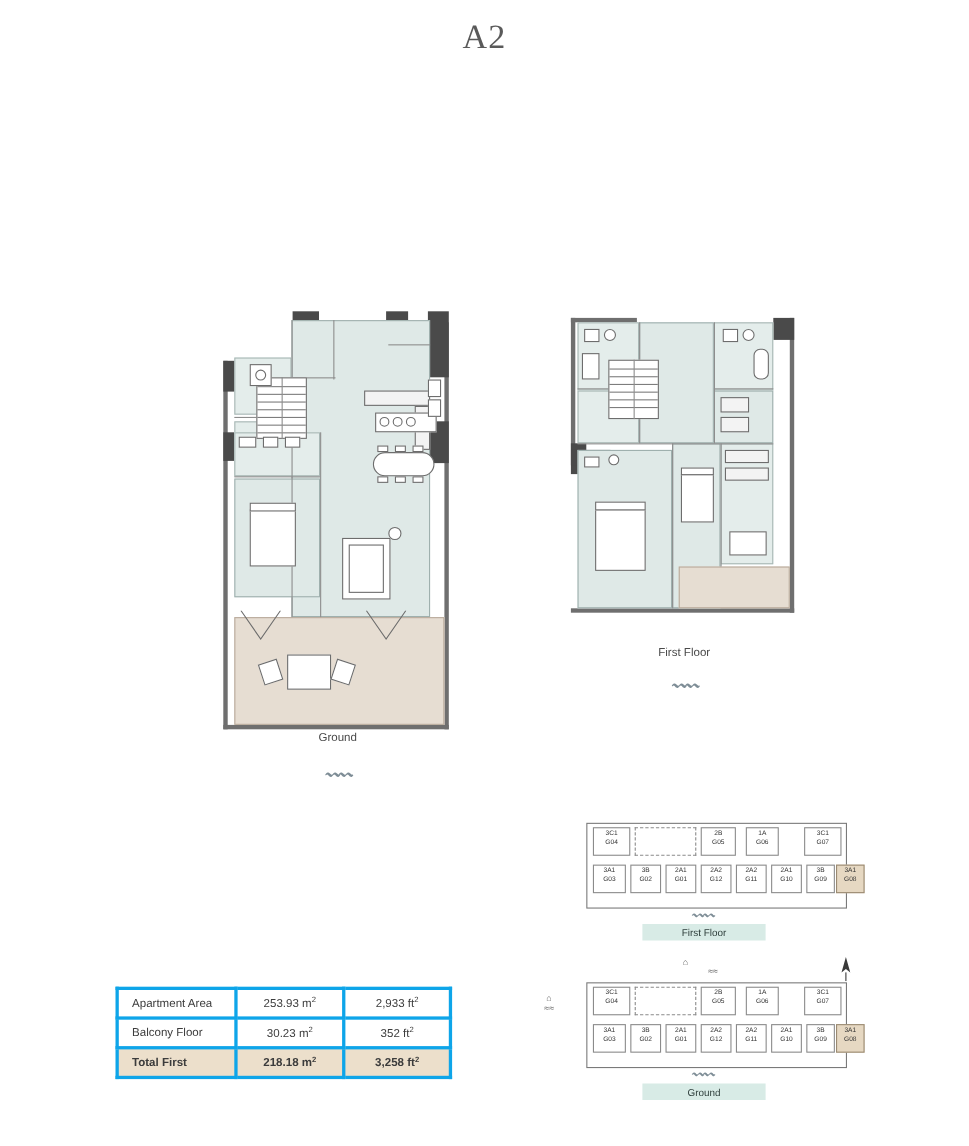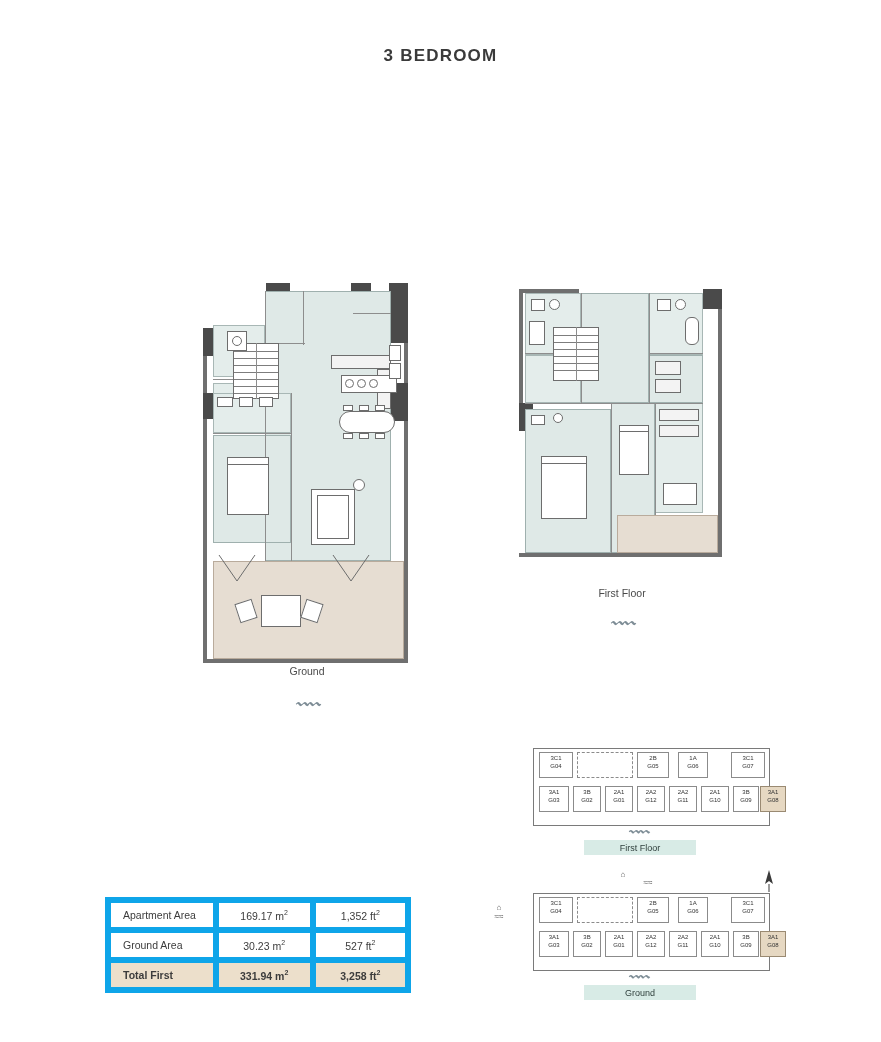--- a/index.html
+++ b/index.html
@@ -33,21 +33,21 @@
   .pl-fix-f{position:absolute;border:1px solid #6d6d6d;box-sizing:border-box;background:#f3f3f3;}
   .pl-circle{position:absolute;border:1px solid #6d6d6d;border-radius:50%;background:#fff;box-sizing:border-box;}
   .pl-stair{position:absolute;border:1px solid #6d6d6d;box-sizing:border-box;background:#fff;}
   .pl-stair i{position:absolute;left:0;right:0;height:1px;background:#7d7d7d;}
 
   .caption{position:absolute;text-align:center;font-size:10.5px;color:#4a4a4a;}
   .wave{position:absolute;font-size:13px;color:#7e8d96;letter-spacing:-1px;}
 
   
   .area-table{position:absolute;left:105px;top:897px;width:306px;border-collapse:collapse;font-size:10.5px;}
-  .area-table td{border:6px solid #0ea5e9;padding:5px 6px;height:14px;color:#3c3c3c;}
+  .area-table td{border:3px solid #0ea5e9;padding:5px 6px;height:14px;color:#3c3c3c;}
   .area-table td.lbl{width:98px;padding-left:12px;}
   .area-table td.v1{width:98px;text-align:center;}
   .area-table td.v2{width:98px;text-align:center;}
   .area-table tr.total td{background:#ecdfcb;font-weight:bold;}
   sup{font-size:7px;}
 
   
   .keyplan{position:absolute;}
   #key-first{left:519px;top:748px;width:266px;height:120px;}
   #key-ground{left:519px;top:893px;width:266px;height:120px;}
@@ -59,21 +59,21 @@
   .kp-band{position:absolute;left:65px;top:92px;width:112px;height:15px;background:#d8ebe6;
            display:flex;align-items:center;justify-content:center;font-size:9px;color:#2f3f3c;}
   .kp-wave{position:absolute;font-size:11px;color:#7e8d96;letter-spacing:-1px;}
   .kp-ico{position:absolute;font-size:8px;color:#5d5d5d;text-align:center;line-height:9px;}
   .kp-north{position:absolute;left:246px;top:872px;width:14px;height:22px;}
 </style>
 </head>
 <body>
 
 <div class="hdr">
-  <div class="bed-count">3 BEDROOM</div>
+  <div class="plan-code">A2</div>
 </div>
 
 <div class="stage">
 
   <div class="plan" id="ground-plan">
 
     <div class="pl-wall" style="left:0px;top:45px;width:4px;height:335px;"></div>
     <div class="pl-wall" style="left:201px;top:10px;width:4px;height:370px;"></div>
     <div class="pl-wall" style="left:0px;top:376px;width:205px;height:4px;"></div>
 
@@ -222,31 +222,31 @@
     <div class="pl-fix" style="left:144px;top:200px;width:34px;height:22px;"></div>
   </div>
   <div class="caption" style="left:548px;top:587px;width:148px;">First Floor</div>
   <div class="wave" style="left:611px;top:612px;">〰〰</div>
 </div>
 
 <table class="area-table">
   <tbody>
     <tr>
       <td class="lbl">Apartment Area</td>
-      <td class="v1"><span>169.17 m</span><sup>2</sup></td>
-      <td class="v2"><span>1,352 ft</span><sup>2</sup></td>
+      <td class="v1"><span>253.93 m</span><sup>2</sup></td>
+      <td class="v2"><span>2,933 ft</span><sup>2</sup></td>
     </tr>
     <tr>
-      <td class="lbl">Ground Area</td>
+      <td class="lbl">Balcony Floor</td>
       <td class="v1"><span>30.23 m</span><sup>2</sup></td>
-      <td class="v2"><span>527 ft</span><sup>2</sup></td>
+      <td class="v2"><span>352 ft</span><sup>2</sup></td>
     </tr>
     <tr class="total">
       <td class="lbl">Total First</td>
-      <td class="v1"><span>331.94 m</span><sup>2</sup></td>
+      <td class="v1"><span>218.18 m</span><sup>2</sup></td>
       <td class="v2"><span>3,258 ft</span><sup>2</sup></td>
     </tr>
   </tbody>
 </table>
 
 <div class="keyplan" id="key-first">
   <div class="kp-outline"></div>
 
   <div class="kp-cell" style="left:20px;top:4px;width:34px;height:26px;">
     <div>3C1</div>

